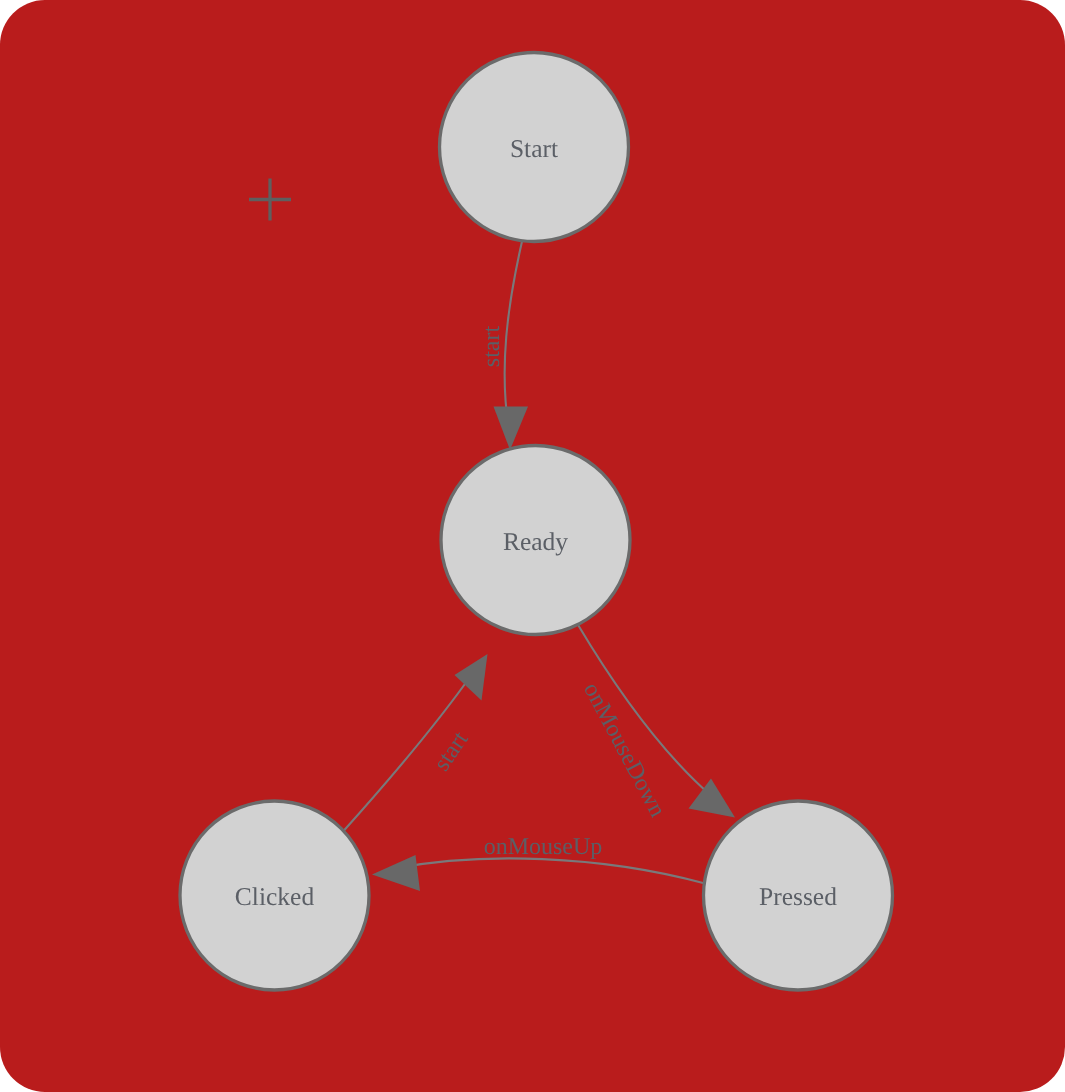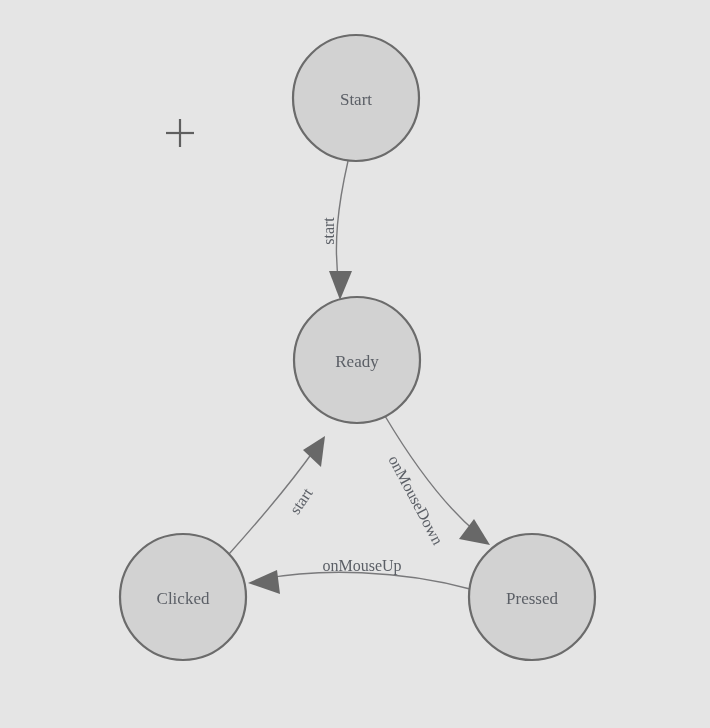--- a/index.html
+++ b/index.html
@@ -10,21 +10,22 @@
   body {
     width: 710px;
     height: 728px;
     overflow: hidden;
     font-family: "Liberation Serif", serif;
   }
   #diagram-canvas {
     position: relative;
     width: 710px;
     height: 728px;
-    background: #e5e5e5;
+    background: #b91c1c;
+    border-radius: 30px;
   }
   svg#graph {
     display: block;
     width: 710px;
     height: 728px;
   }
   .node-circle {
     fill: #d2d2d2;
     stroke: #6b6b6b;
     stroke-width: 2.2;

